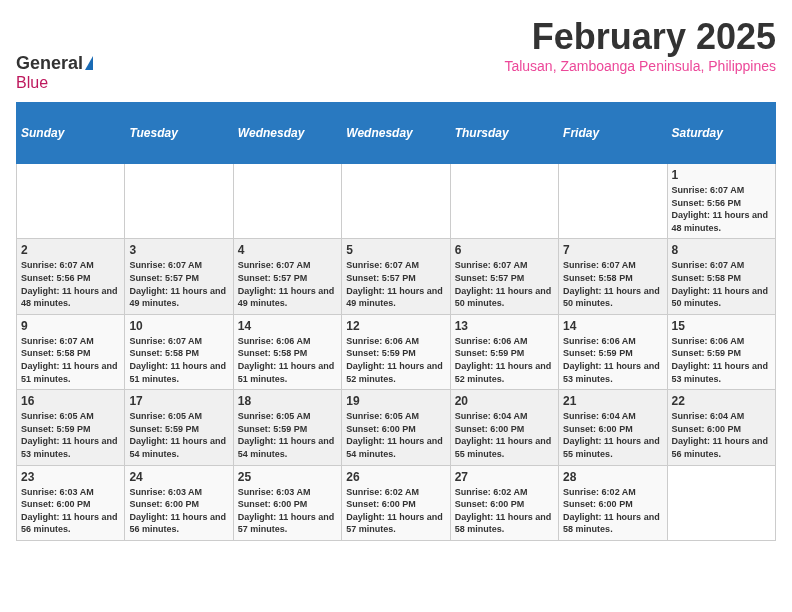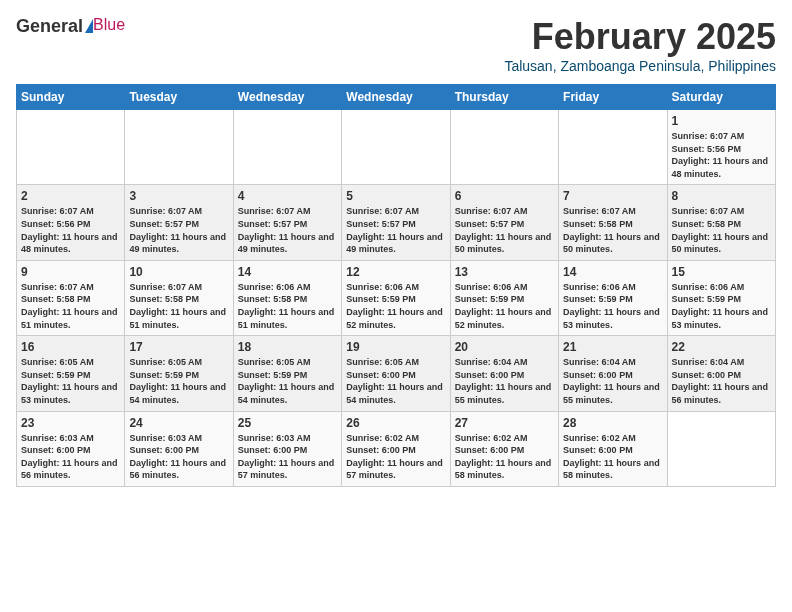--- a/index.html
+++ b/index.html
@@ -11,21 +11,23 @@
       padding: 16px;
     }
     .header {
       display: flex;
       justify-content: space-between;
       align-items: flex-start;
       margin-bottom: 10px;
     }
     .logo {
       display: flex;
+      flex-direction: column;
       align-items: flex-start;
+      margin-top: 37px;
     }
     .logo-text {
       display: flex;
       align-items: center;
       font-size: 18px;
       font-weight: bold;
       color: #333;
     }
     .logo-general { color: #333; }
     .logo-blue { color: #be185d; }
@@ -40,35 +42,36 @@
     .title-area {
       text-align: right;
     }
     .month-title {
       font-size: 36px;
       font-weight: bold;
       color: #333;
     }
     .subtitle {
       font-size: 14px;
-      color: #0c4a6e;
+      color: #ec4899;
     }
     .calendar {
       width: 100%;
       border-collapse: collapse;
       border: 1px solid #ccc;
     }
     .calendar th {
       background-color: #2979c0;
       color: white;
       font-size: 12px;
       font-weight: bold;
-      padding: 5px 4px;
+      padding: 23px 4px;
       text-align: left;
       border: 1px solid #2979c0;
+      font-style: italic;
     }
     .calendar td {
       vertical-align: top;
       padding: 4px 4px;
       border: 1px solid #ccc;
       width: 108px;
       min-height: 80px;
       font-size: 9.5px;
       color: #333;
       background: #fff;

